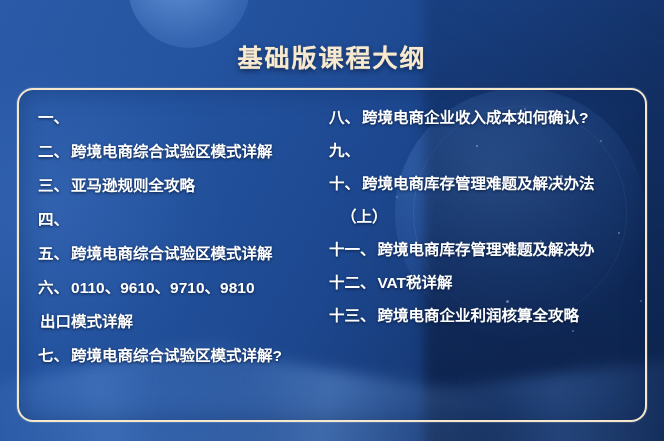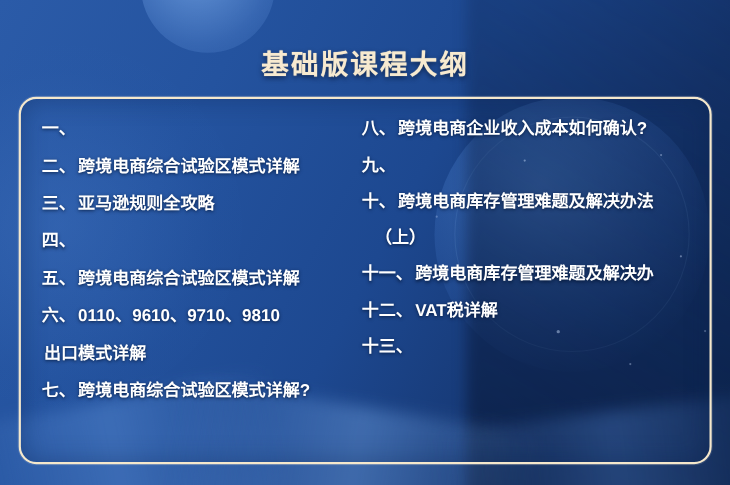--- a/index.html
+++ b/index.html
@@ -275,17 +275,18 @@
       <div class="item">
         <span class="num">十一、</span>
         <span>跨境电商库存管理难题及解决办</span>
       </div>
       <div class="item">
         <span class="num">十二、</span>
         <span>VAT税详解</span>
       </div>
       <div class="item">
         <span class="num">十三、</span>
+        <span>跨境电商企业利润核算全攻略</span>
       </div>
     </div>
 
   </div>
 </div>
 
 </body></html>

